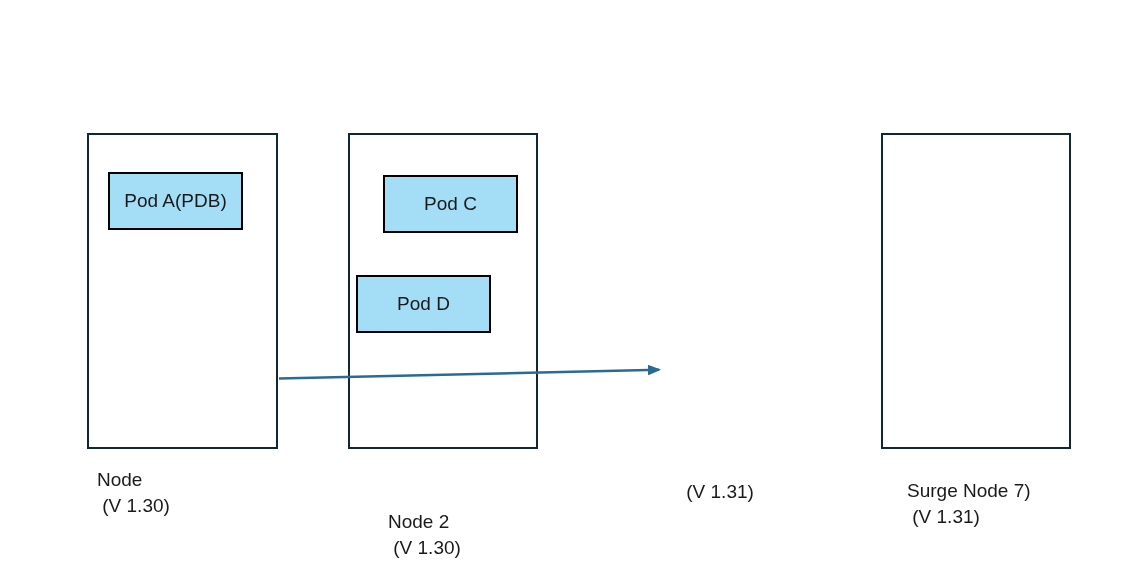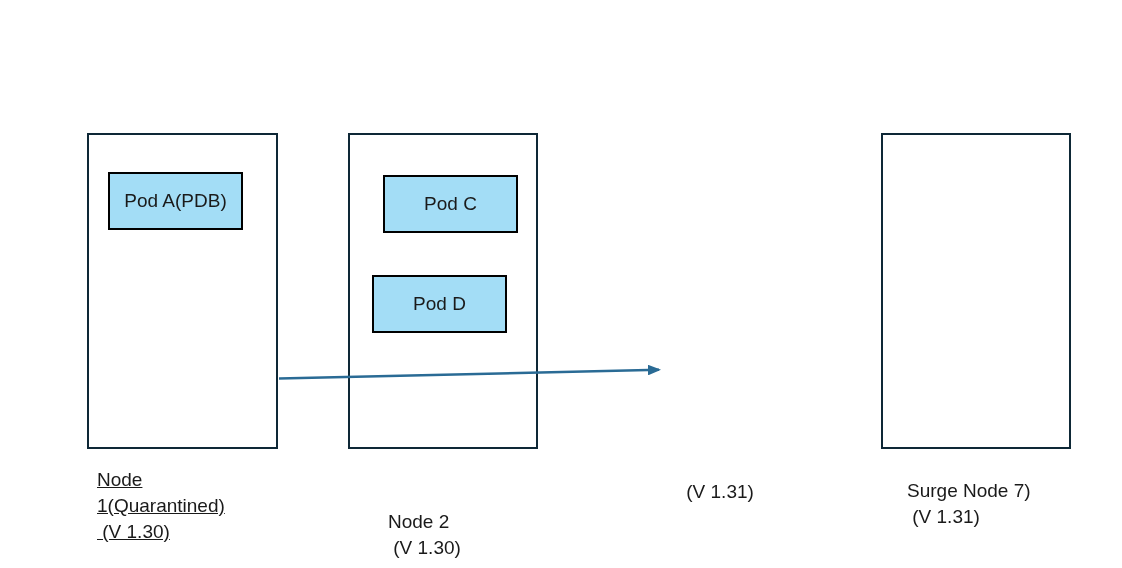--- a/index.html
+++ b/index.html
@@ -42,31 +42,31 @@
     border: 2px solid var(--pod-border);
     background: var(--pod-fill);
     display: flex;
     align-items: center;
     justify-content: center;
     font-size: 19px;
     color: var(--text-color);
   }
   .pod-a { left: 19px; top: 37px; }
   .pod-c { left: 22px; top: 40px; margin-left: 11px; }
-  .pod-d { left: 22px; top: 140px; }
+  .pod-d { left: 6px; top: 140px; }
   .pod-b { left: 22px; top: 197px; }
 
   .node-label {
     position: absolute;
     font-size: 19px;
     line-height: 26px;
     color: var(--text-color);
   }
   .node-label .lbl-line { white-space: pre; }
-  .label1 { left: 97px;  top: 467px; text-decoration: underline; }
+  .label1 { left: 97px;  top: 467px; }
   .label2 { left: 388px; top: 509px; }
   .label3 { left: 681px; top: 479px; }
   .label4 { left: 907px; top: 478px; }
 
   .arrow-layer {
     position: absolute;
     left: 0; top: 0;
     width: 1122px;
     height: 568px;
     pointer-events: none;
@@ -99,21 +99,20 @@
     <defs>
       <marker id="ah" markerWidth="5.5" markerHeight="4.4" refX="4.6" refY="2.2" orient="auto">
         <path d="M0,0 L5.5,2.2 L0,4.4 Z" style="fill: var(--arrow-color);"></path>
       </marker>
     </defs>
     <line x1="279" y1="378.5" x2="659" y2="369.8" style="stroke: var(--arrow-color);" stroke-width="2.4" marker-end="url(#ah)"></line>
   </svg>
 
   <div class="node-label label1">
     <div class="lbl-line">Node</div>
-    <div class="lbl-line">1(Quarantined)</div>
     <div class="lbl-line"> (V 1.30)</div>
   </div>
 
   <div class="node-label label2">
     <div class="lbl-line">Node 2</div>
     <div class="lbl-line"> (V 1.30)</div>
   </div>
 
   <div class="node-label label3">
     <div class="lbl-line"> (V 1.31)</div>

